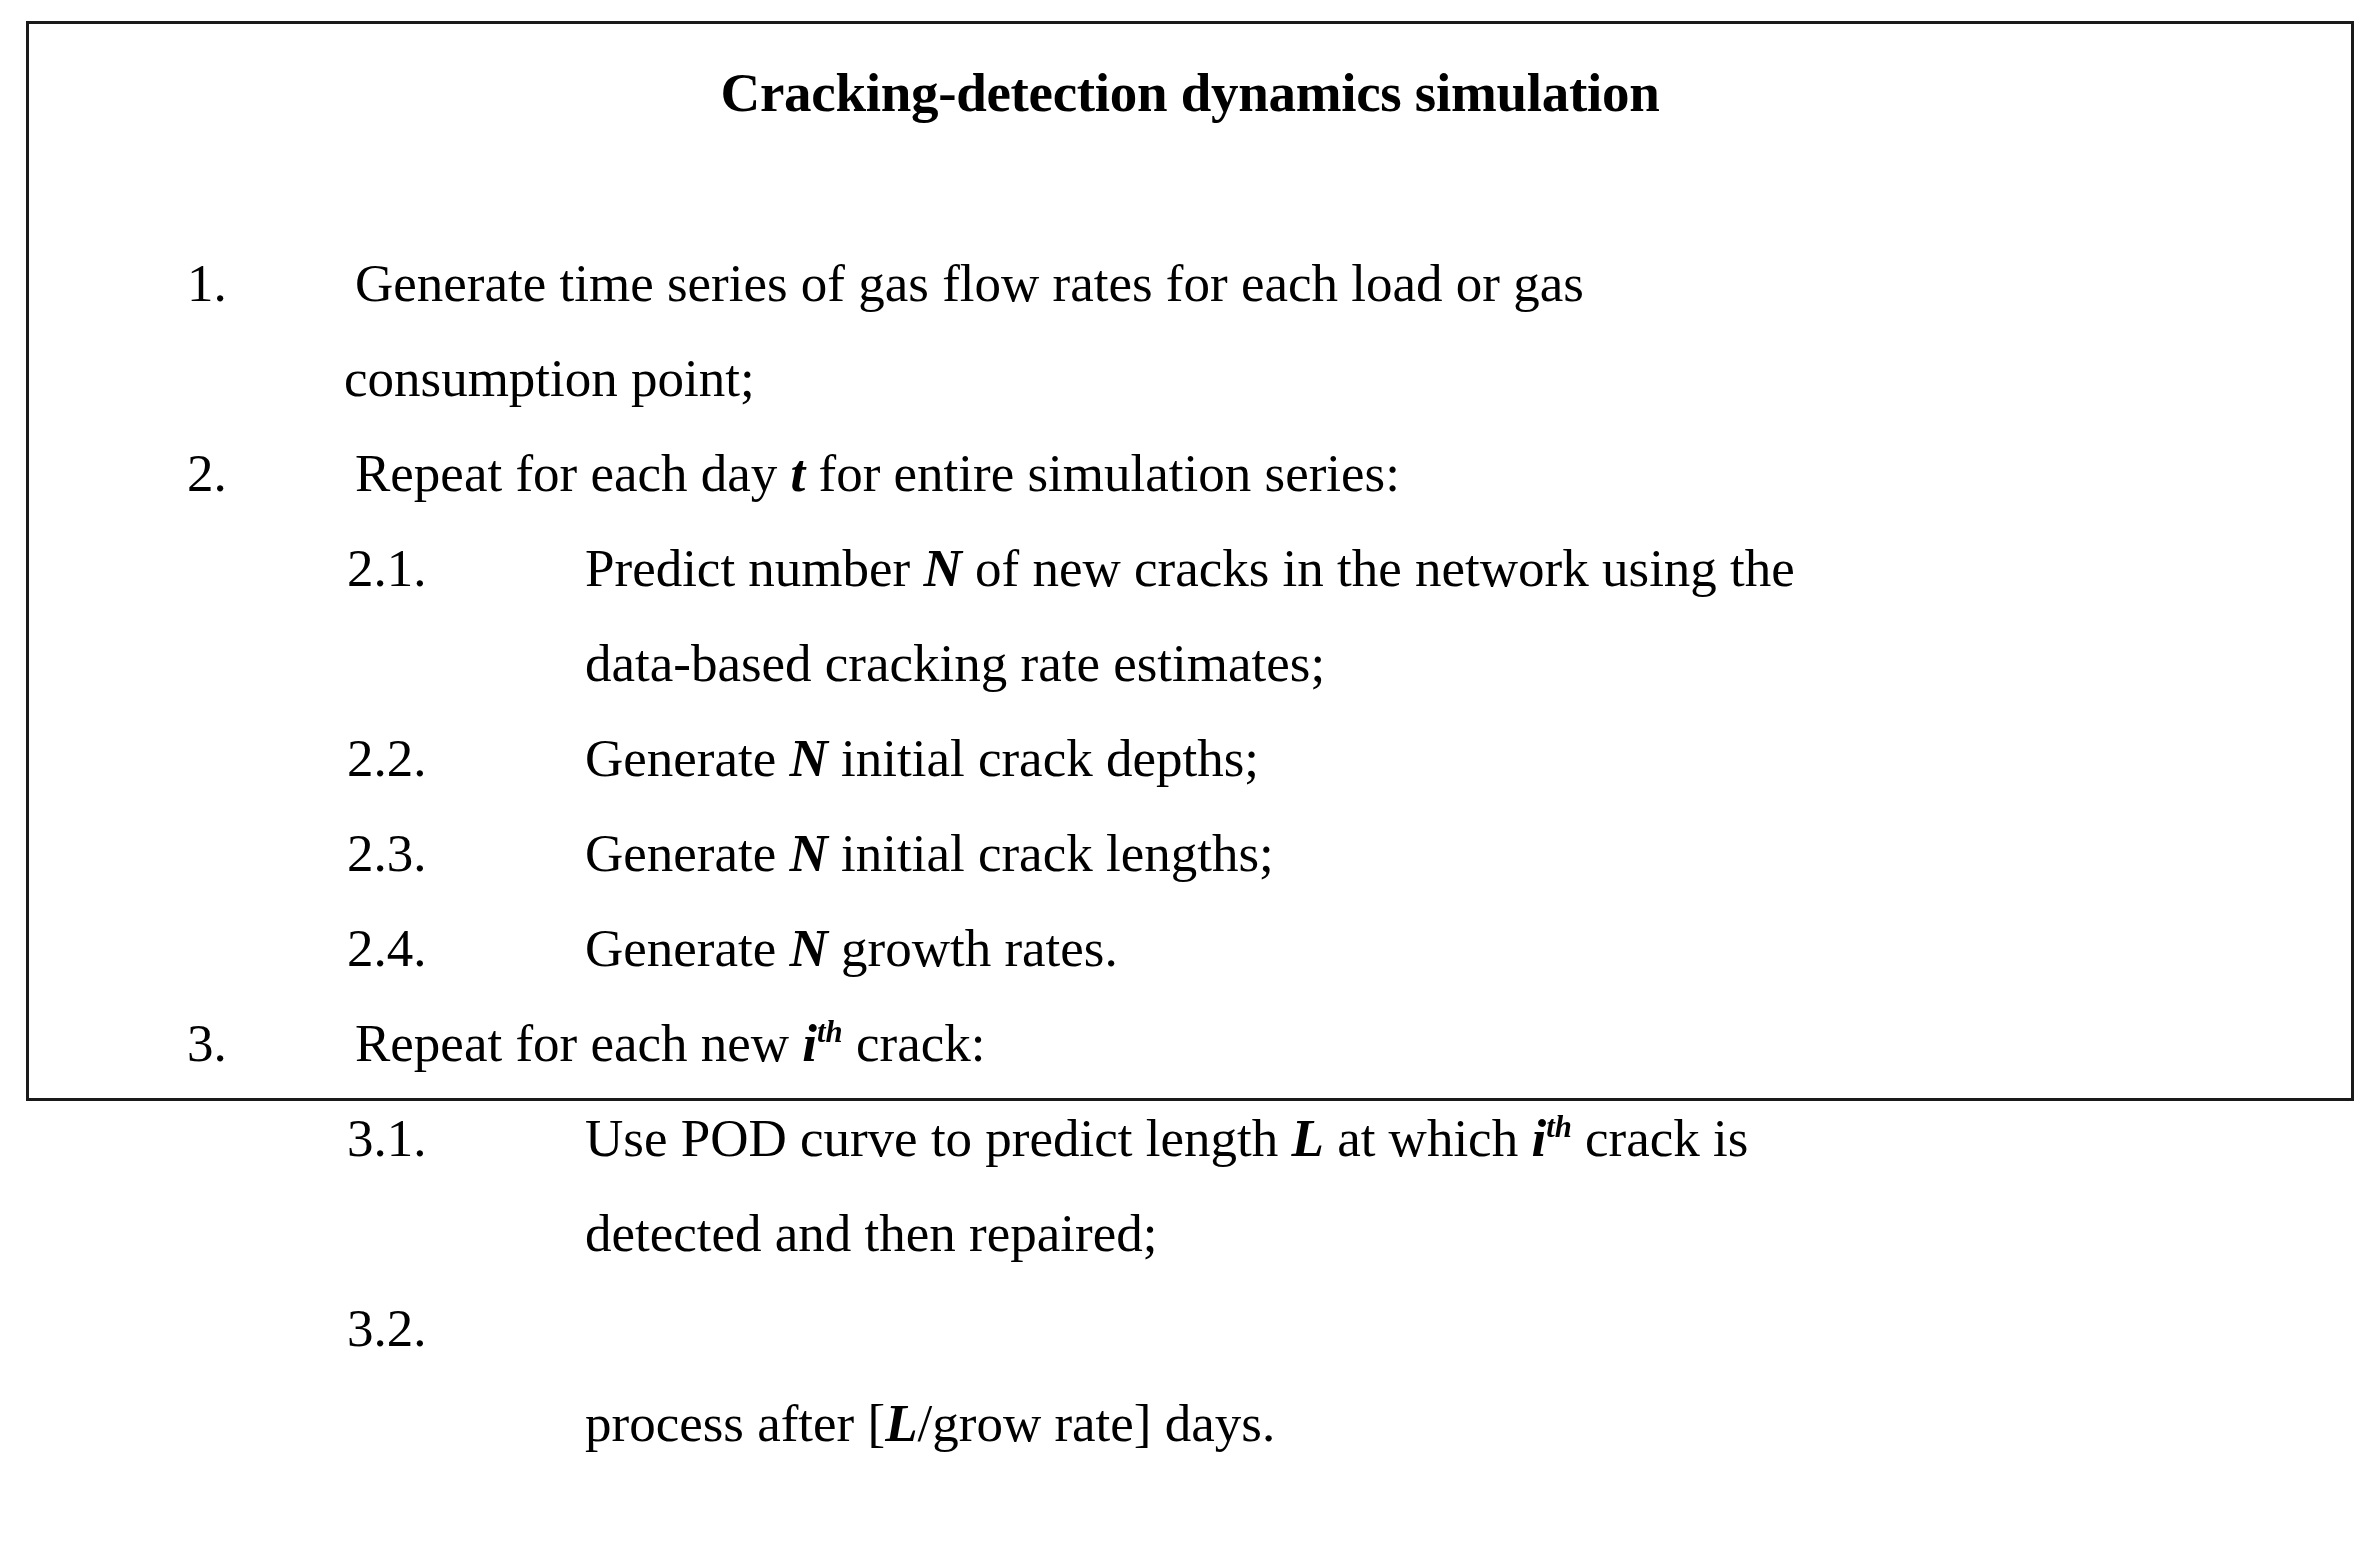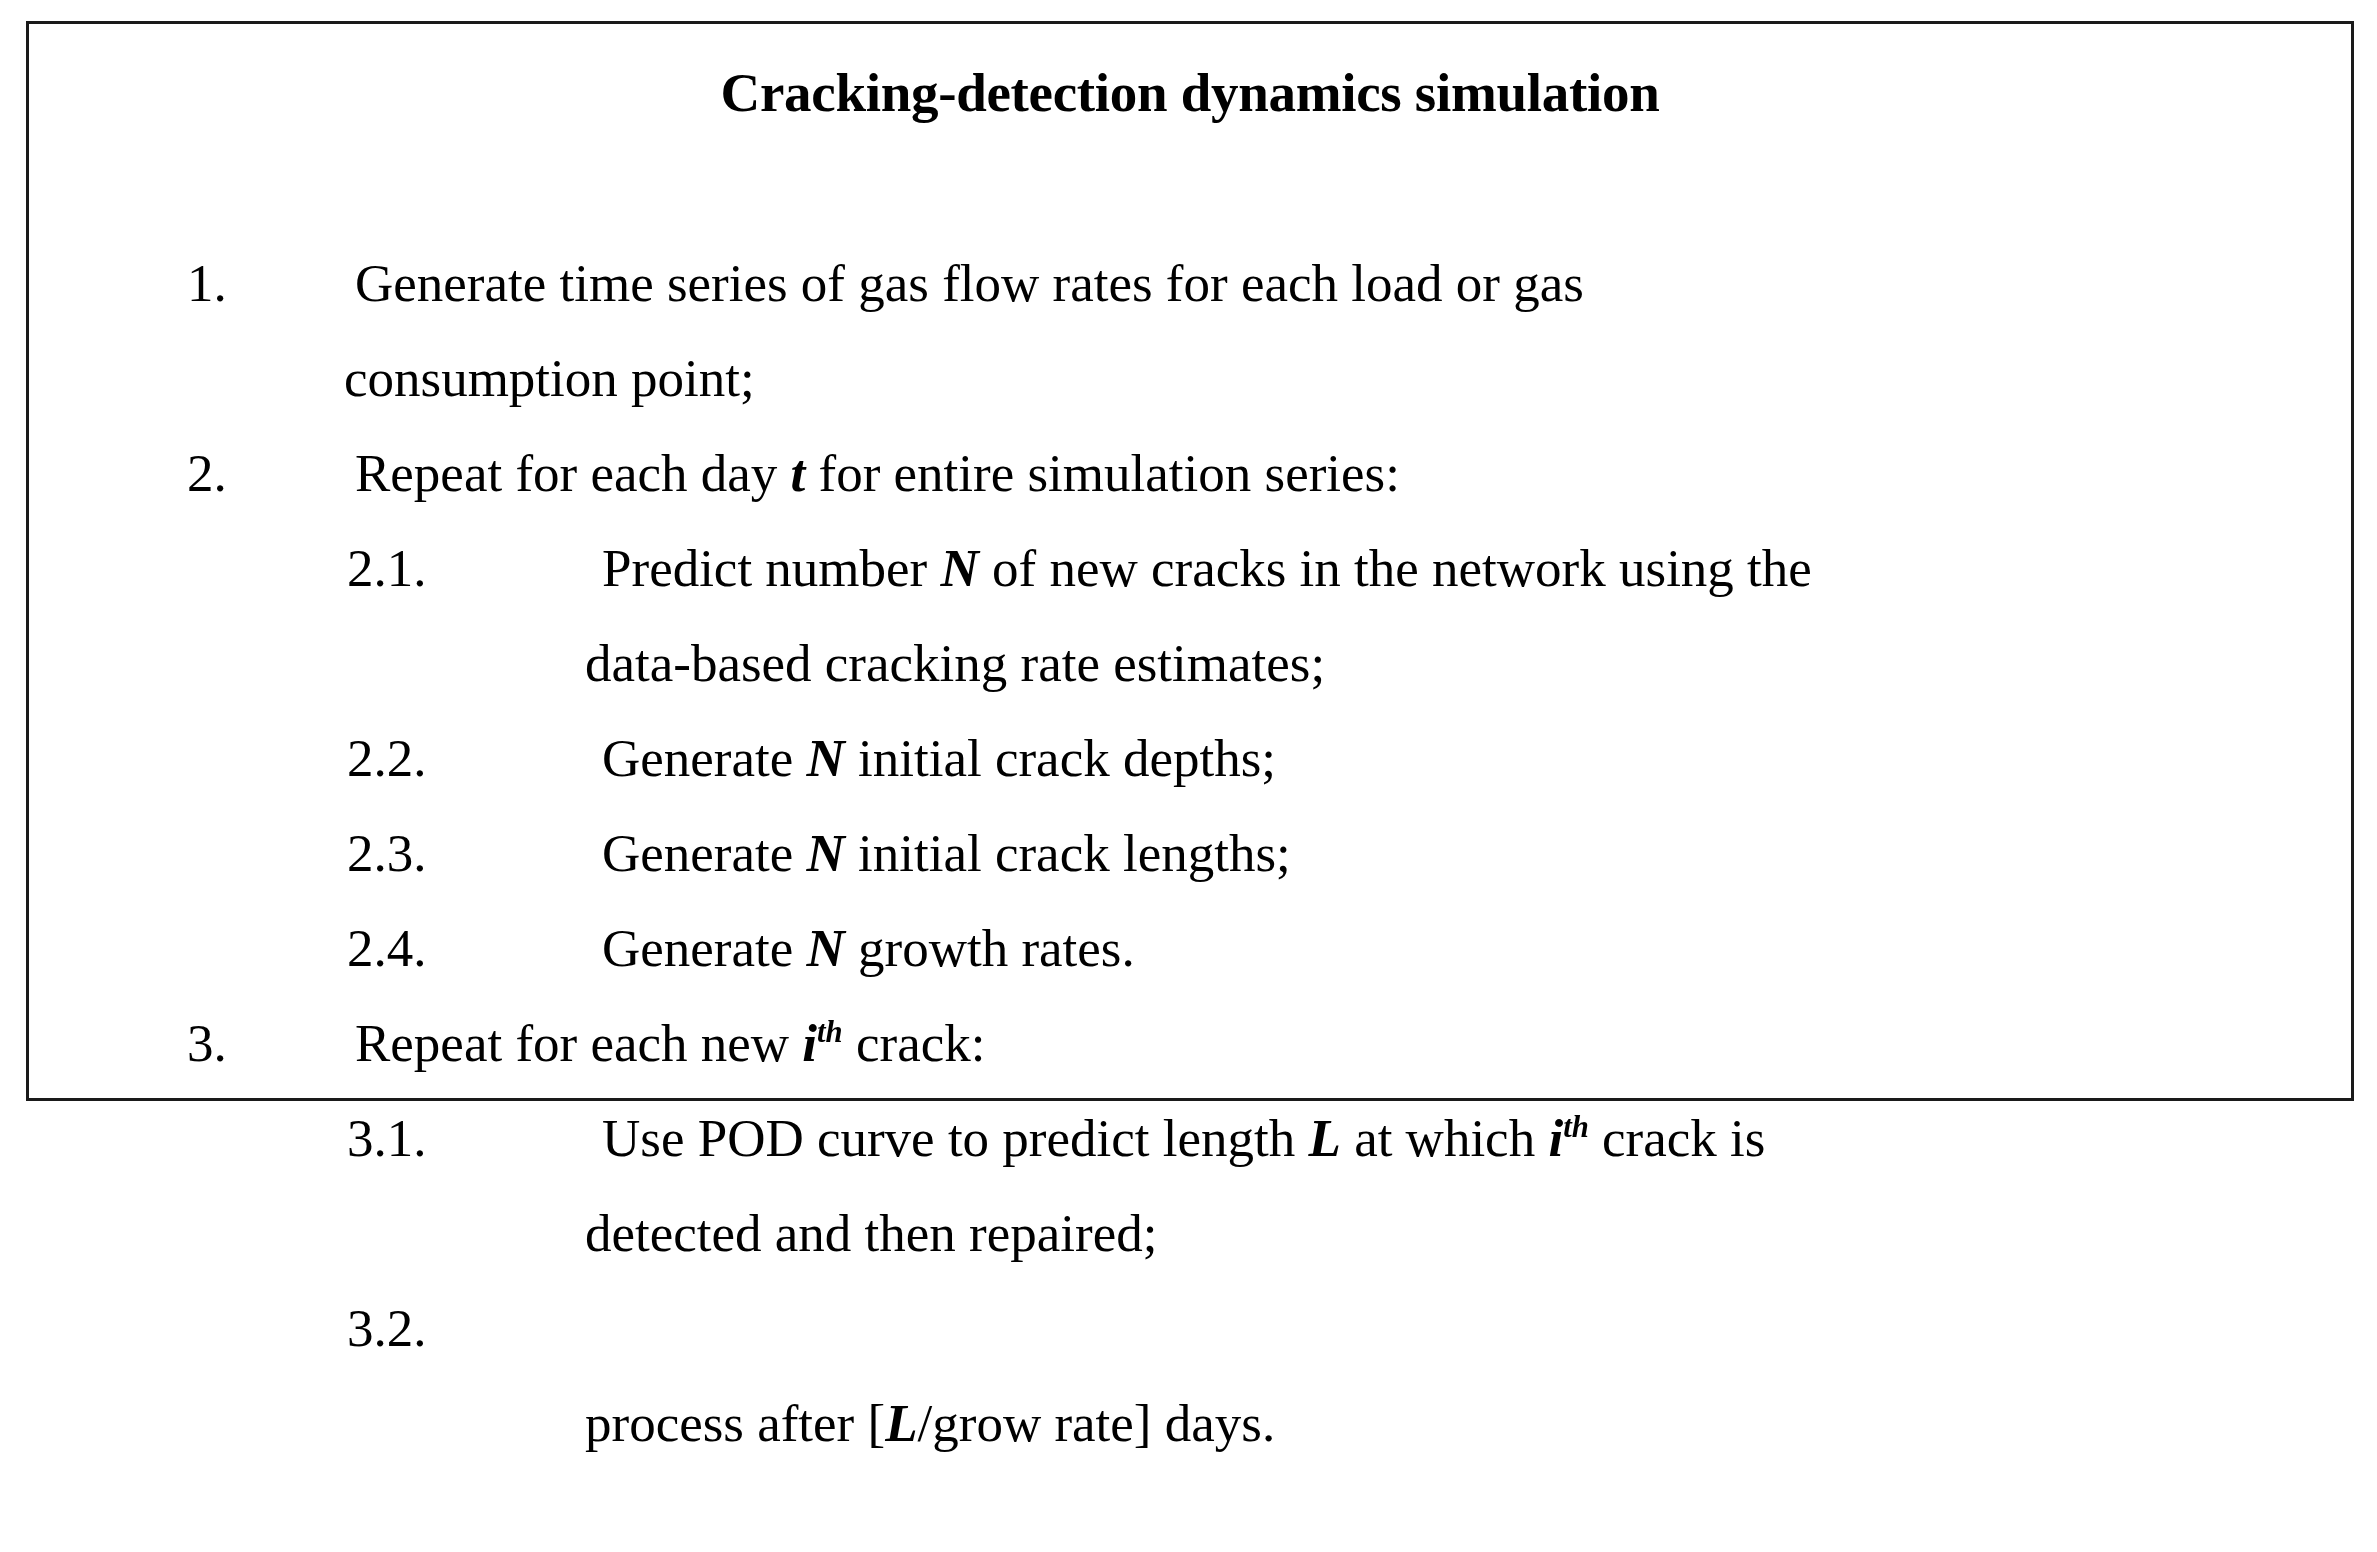--- a/index.html
+++ b/index.html
@@ -72,21 +72,20 @@
   
   .lvl2 .num {
     position: absolute;
     left: 318px;
     width: 212px;
     text-align: left;
   }
   .lvl2 .txt {
     position: absolute;
     left: 556px;
-    margin-left: 17px;
   }
 
   
   .cont1 .txt { position: absolute; left: 315px; }
   .cont2 .txt { position: absolute; left: 556px; }
 
   
   .bi { font-weight: bold; font-style: italic; }
   .sup {
     font-style: italic;

